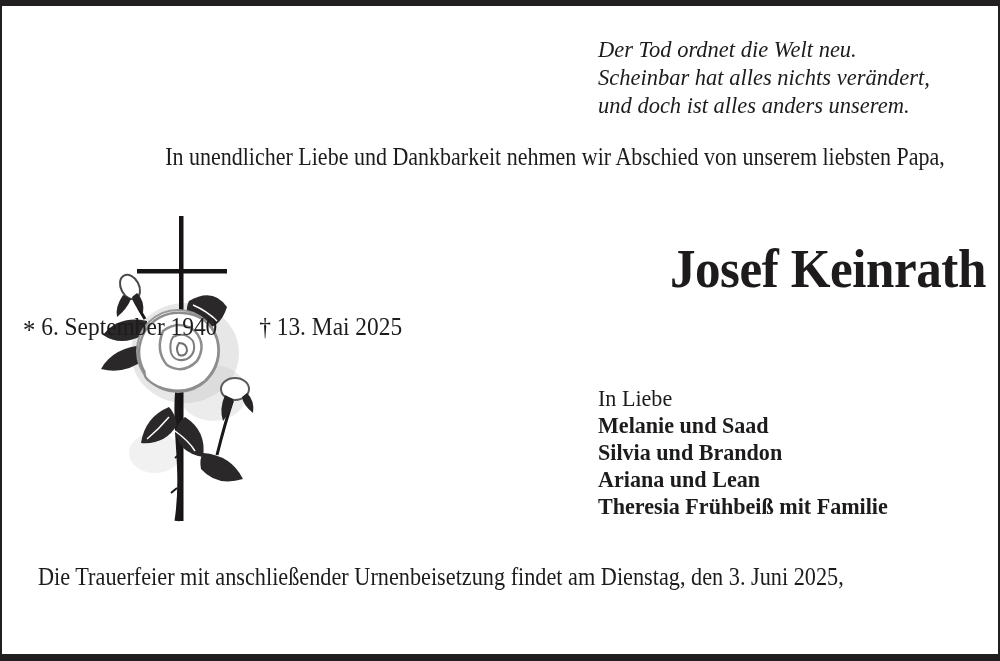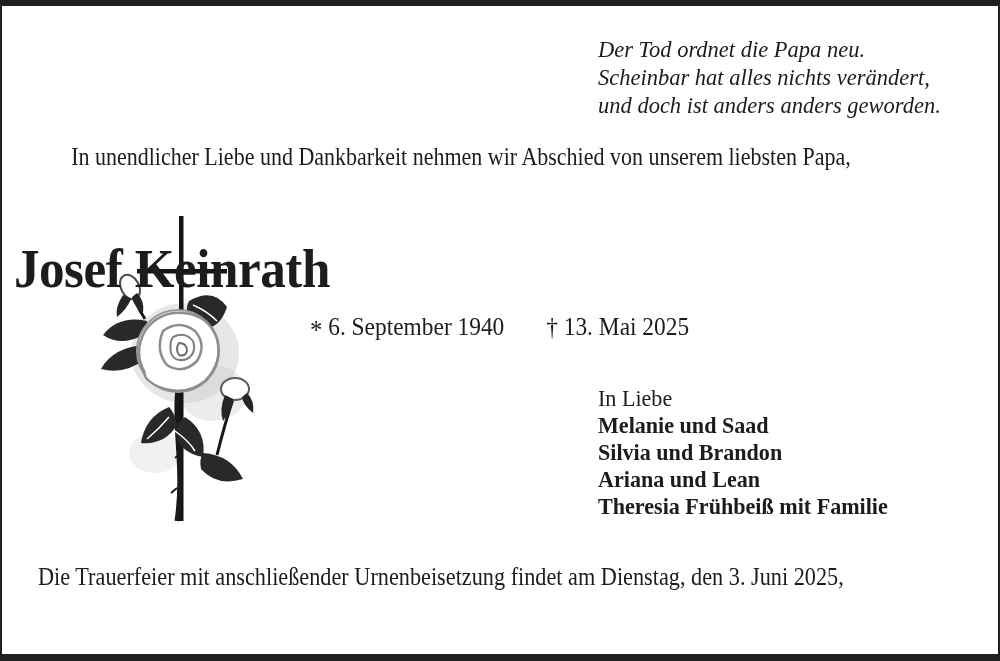--- a/index.html
+++ b/index.html
@@ -21,50 +21,49 @@
     position: absolute;
     left: 596px;
     top: 30px;
     font-style: italic;
     font-size: 22.5px;
     line-height: 28px;
     white-space: nowrap;
   }
   .intro {
     position: absolute;
-    left: 16px; right: 0;
+    left: 4px; right: 0;
     top: 136px;
-    text-align: left;
+    text-align: right;
     font-size: 25px;
     line-height: 30px;
   }
   .cond-c { display: inline-block; transform: scaleX(0.88); transform-origin: 50% 50%; white-space: nowrap; }
   .cond-l { display: inline-block; transform: scaleX(0.89); transform-origin: 0 50%; white-space: nowrap; }
   .illustration {
     position: absolute;
     left: 83px;
     top: 197px;
     width: 196px;
     height: 328px;
   }
   .name-row {
     position: absolute;
     left: 0; right: 0;
     top: 231px;
-    text-align: left;
+    text-align: right;
     font-size: 55px;
     font-weight: bold;
     letter-spacing: -0.5px;
   }
   .name-row .cond-name { display: inline-block; transform: scaleX(0.93); transform-origin: 50% 50%; white-space: nowrap; }
   .dates-row {
     position: absolute;
     left: 0; right: 0;
     top: 305px;
-    text-align: center;
     font-size: 26px;
   }
   .dates-inner { display: inline-block; transform: scaleX(0.9); transform-origin: 50% 50%; white-space: nowrap; }
   .death-group { margin-left: 40px; }
   .star { position: relative; top: 4px; font-size: 1.05em; }
   .mourners {
     position: absolute;
     left: 596px;
     top: 379px;
     font-size: 23.5px;
@@ -81,23 +80,23 @@
     font-size: 25px;
     line-height: 29.5px;
   }
 </style>
 </head>
 <body>
 
 <div class="frame">
 
   <div class="poem">
-    <div>Der Tod ordnet die Papa neu.</div>
+    <div>Der Tod ordnet die Welt neu.</div>
     <div>Scheinbar hat alles nichts verändert,</div>
-    <div>und doch ist anders anders geworden.</div>
+    <div>und doch ist alles anders unserem.</div>
   </div>
 
   <div class="intro">
     <div><span class="cond-c">In unendlicher Liebe und Dankbarkeit nehmen wir Abschied von unserem liebsten Papa,</span></div>
   </div>
 
   <svg class="illustration" viewBox="0 0 196 328" xmlns="http://www.w3.org/2000/svg" aria-hidden="true">
 
     <ellipse cx="100" cy="150" rx="54" ry="50" fill="#c9c9c9" opacity="0.45"></ellipse>
     <ellipse cx="128" cy="190" rx="34" ry="28" fill="#c9c9c9" opacity="0.35"></ellipse>

